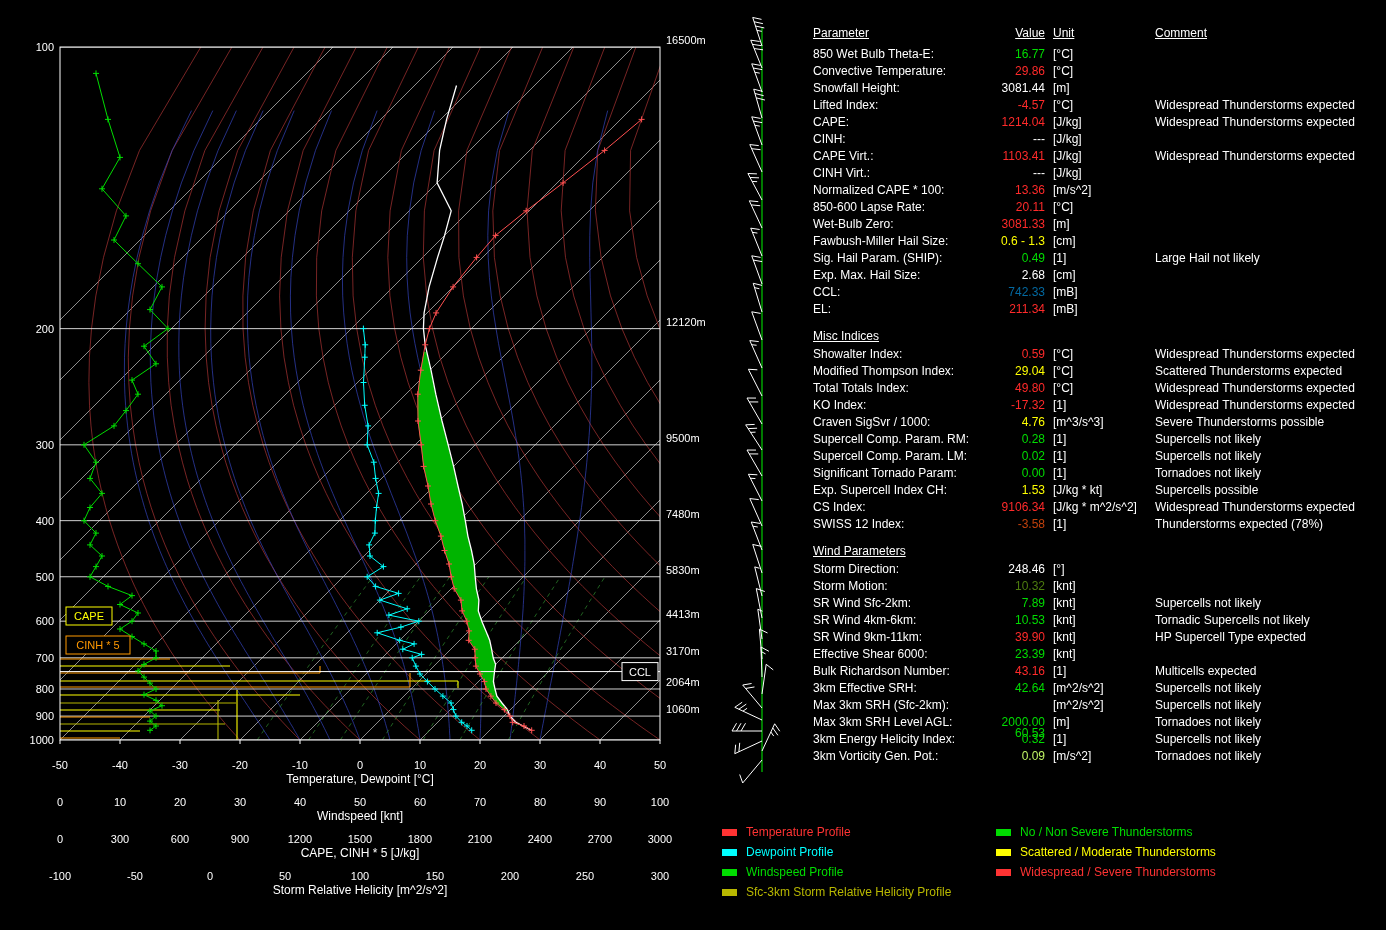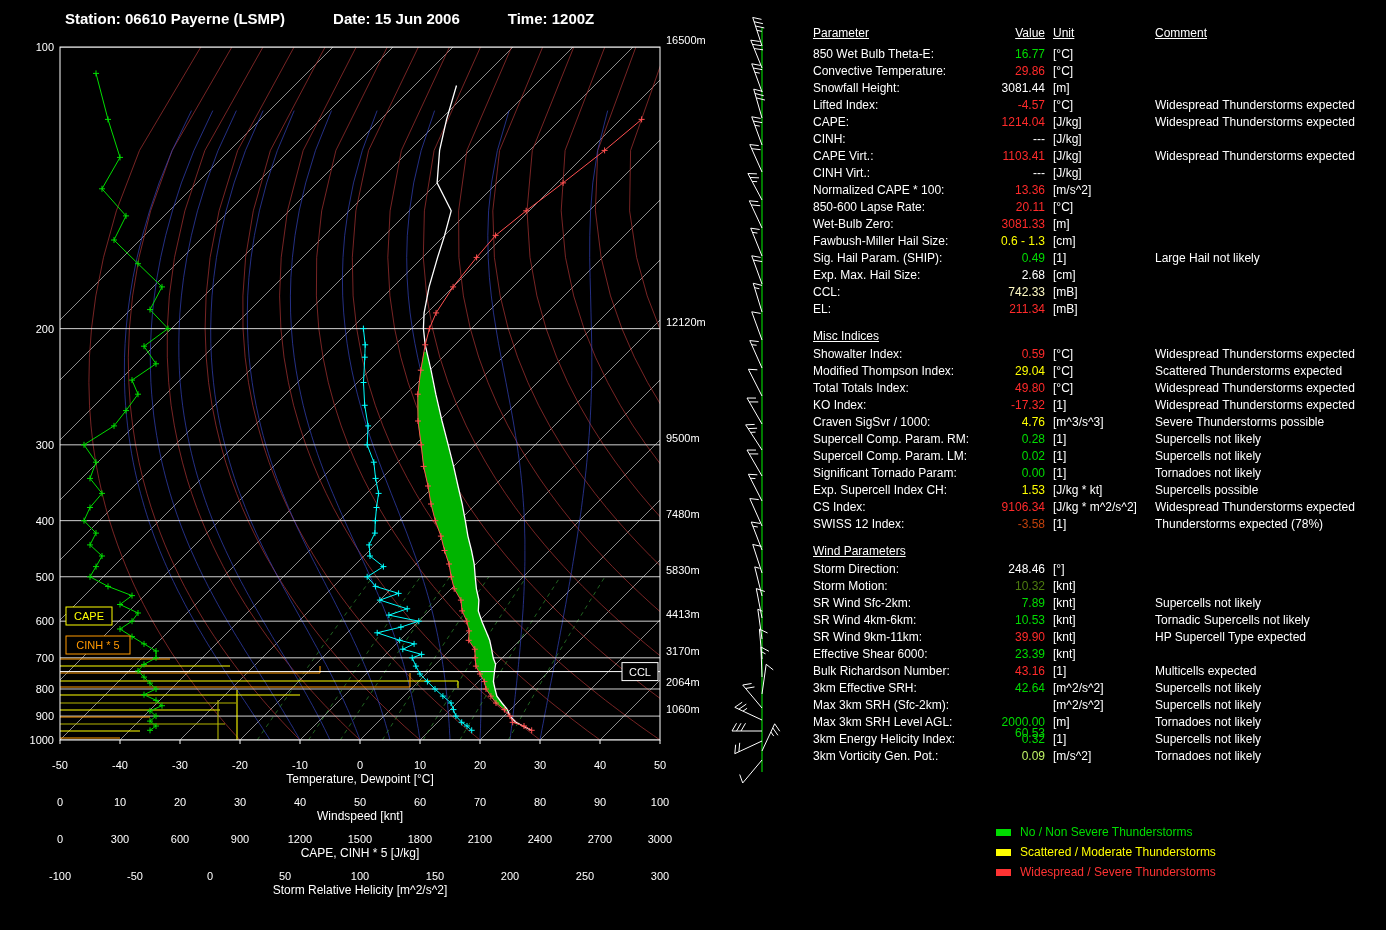--- a/index.html
+++ b/index.html
@@ -20,25 +20,20 @@
   .tgroup{margin-top:8px;height:20px;line-height:20px;text-decoration:underline;white-space:nowrap;}
   #legend-left{position:absolute;left:722px;top:822px;}
   #legend-right{position:absolute;left:996px;top:822px;}
   .litem{display:flex;align-items:center;height:20px;font-size:12px;white-space:nowrap;}
   .lswatch{width:15px;height:7px;margin-right:9px;flex:0 0 auto;}
 </style>
 </head>
 <body>
 
 <div id="root">
-  <div id="titlebar">
-    <span>Station: 06610 Payerne (LSMP)</span>
-    <span>Date: 15 Jun 2006</span>
-    <span>Time: 1200Z</span>
-  </div>
   <svg id="skewt" width="725" height="930">
       <defs>
         <clipPath id="ca">
           <rect x="60" y="47" width="600" height="693"></rect>
         </clipPath>
       </defs>
       <g clip-path="url(#ca)">
         <line x1="-360" y1="740" x2="333" y2="47" stroke="#c8c8c8" stroke-width="0.7"></line>
         <line x1="-300" y1="740" x2="393" y2="47" stroke="#c8c8c8" stroke-width="0.7"></line>
         <line x1="-240" y1="740" x2="453" y2="47" stroke="#c8c8c8" stroke-width="0.7"></line>
@@ -473,21 +468,21 @@
         <div class="tc c3">Large Hail not likely</div>
       </div>
       <div class="trow">
         <div class="tc c0">Exp. Max. Hail Size:</div>
         <div class="tc c1" style="color: rgb(255, 255, 255);">2.68</div>
         <div class="tc c2">[cm]</div>
         <div class="tc c3"></div>
       </div>
       <div class="trow">
         <div class="tc c0">CCL:</div>
-        <div class="tc c1" style="color: #fef9c3;">742.33</div>
+        <div class="tc c1" style="color: #0369a1;">742.33</div>
         <div class="tc c2">[mB]</div>
         <div class="tc c3"></div>
       </div>
       <div class="trow">
         <div class="tc c0">EL:</div>
         <div class="tc c1" style="color: rgb(255, 42, 42);">211.34</div>
         <div class="tc c2">[mB]</div>
         <div class="tc c3"></div>
       </div>
       <div class="tgroup">Misc Indices</div>
@@ -622,20 +617,38 @@
         <div class="tc c0">3km Energy Helicity Index:</div>
         <div class="tc c1" style="color: rgb(0, 221, 0);">0.32</div>
         <div class="tc c2">[1]</div>
         <div class="tc c3">Supercells not likely</div>
       </div>
       <div class="trow">
         <div class="tc c0">3km Vorticity Gen. Pot.:</div>
         <div class="tc c1" style="color: #bef264;">0.09</div>
         <div class="tc c2">[m/s^2]</div>
         <div class="tc c3">Tornadoes not likely</div>
+      </div>
+    </div>
+  <div id="legend-left">
+      <div class="litem">
+        <div class="lswatch" style="background: rgb(255, 51, 51);"></div>
+        <div class="llabel" style="color: rgb(255, 51, 51);">Temperature Profile</div>
+      </div>
+      <div class="litem">
+        <div class="lswatch" style="background: rgb(0, 255, 255);"></div>
+        <div class="llabel" style="color: rgb(0, 255, 255);">Dewpoint Profile</div>
+      </div>
+      <div class="litem">
+        <div class="lswatch" style="background: rgb(0, 221, 0);"></div>
+        <div class="llabel" style="color: rgb(0, 221, 0);">Windspeed Profile</div>
+      </div>
+      <div class="litem">
+        <div class="lswatch" style="background: rgb(184, 184, 0);"></div>
+        <div class="llabel" style="color: rgb(184, 184, 0);">Sfc-3km Storm Relative Helicity Profile</div>
       </div>
     </div>
   <div id="legend-right">
       <div class="litem">
         <div class="lswatch" style="background: rgb(0, 221, 0);"></div>
         <div class="llabel" style="color: rgb(0, 221, 0);">No / Non Severe Thunderstorms</div>
       </div>
       <div class="litem">
         <div class="lswatch" style="background: rgb(255, 255, 0);"></div>
         <div class="llabel" style="color: rgb(255, 255, 0);">Scattered / Moderate Thunderstorms</div>

